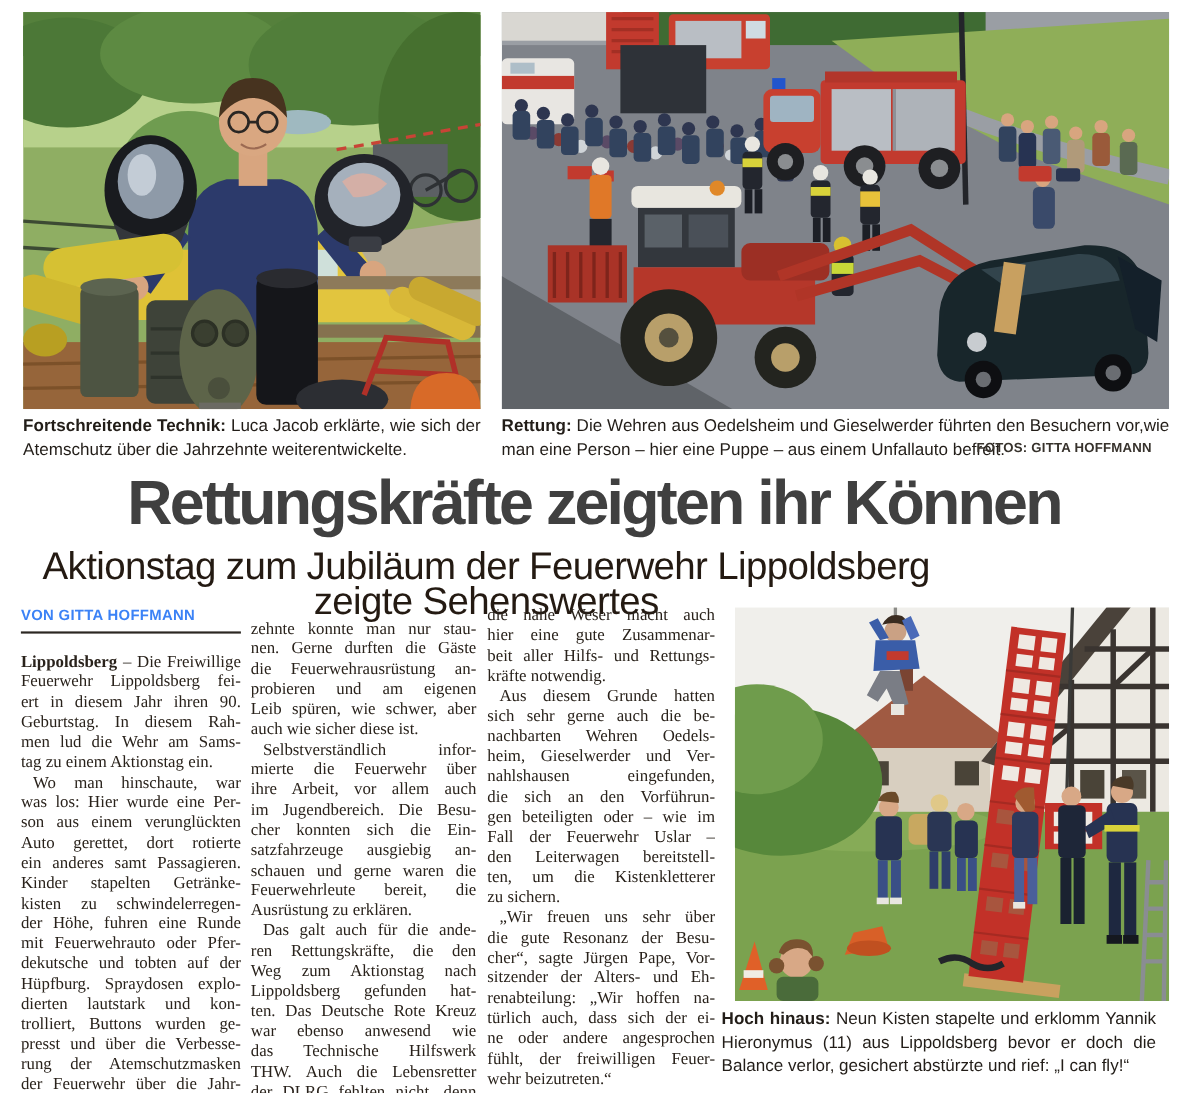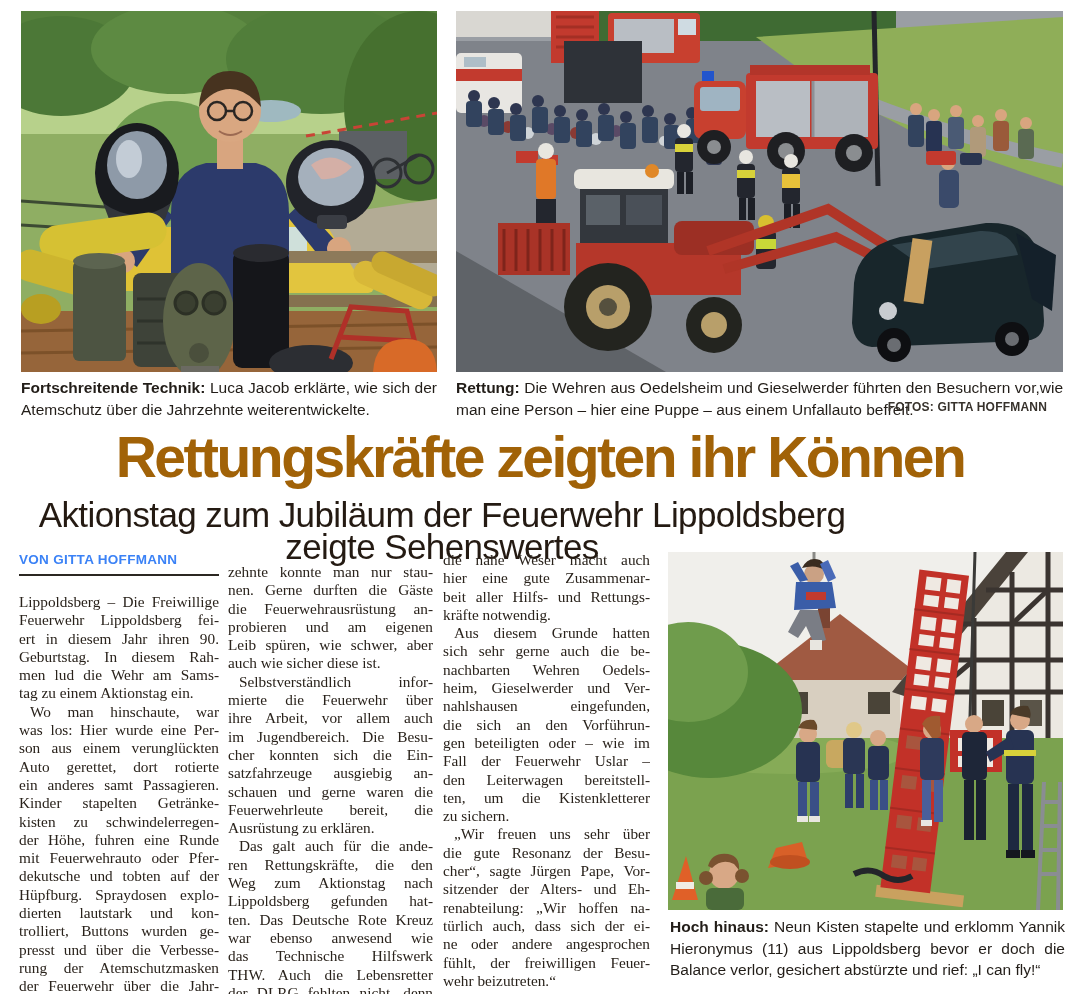--- a/index.html
+++ b/index.html
@@ -8,37 +8,37 @@
   figure{margin:0;padding:0;position:absolute;overflow:hidden;}
   figure svg{display:block;width:100%;height:100%;}
   .photo-left{left:21px;top:11px;width:416px;height:361px;}
   .photo-right{left:456px;top:11px;width:607px;height:361px;}
   .photo-bottom{left:668px;top:552px;width:395px;height:358px;}
 
   .caption{position:absolute;font-size:15.5px;line-height:21.5px;color:#221d18;text-align:justify;}
   .caption .cap-lead{font-weight:700;}
   .caption-left{left:21px;top:377px;width:416px;}
   .caption-right{left:456px;top:377px;width:607px;}
-  .caption-bottom{left:670px;top:916px;width:395px;}
+  .caption-bottom{left:656px;top:916px;width:395px;}
   .credit{position:absolute;right:16px;bottom:2px;font-size:12px;font-weight:700;letter-spacing:.2px;color:#37322c;}
 
   .headline{position:absolute;left:0;top:426px;width:1080px;margin:0;text-align:center;
-            font-size:57px;font-weight:700;letter-spacing:-2.5px;color:#a16207;line-height:62px;}
+            font-size:57px;font-weight:700;letter-spacing:-2.5px;color:#404040;line-height:62px;}
   .subheadline{position:absolute;left:0;top:499px;width:884px;margin:0;text-align:center;
             font-size:35px;font-weight:400;letter-spacing:-0.6px;color:#241a12;line-height:32px;}
 
   .byline{position:absolute;left:19px;top:552px;width:200px;font-size:13.5px;font-weight:700;
           letter-spacing:.3px;color:#3b82f6;padding-bottom:7px;border-bottom:2px solid #2b2722;}
   .col{position:absolute;font-family:"Liberation Serif",serif;color:#29221b;}
   .col-1{left:19px;top:593px;width:200px;}
   .col-2{left:228px;top:551px;width:205px;margin-top:12px;}
   .col-3{left:443px;top:551px;width:207px;}
   .tline{font-size:15.3px;line-height:18.3px;text-align:justify;-moz-text-align-last:justify;text-align-last:justify;
          white-space:nowrap;}
-  .tline b{font-weight:400;}
+  .tline b{font-weight:700;}
   .pend{-moz-text-align-last:left;text-align-last:left;white-space:normal;}
   .pindent{text-indent:11px;}
 </style>
 </head>
 <body>
 
 <div class="page">
 
   <figure class="photo-left">
     <svg viewBox="0 0 416 361" preserveAspectRatio="none">

